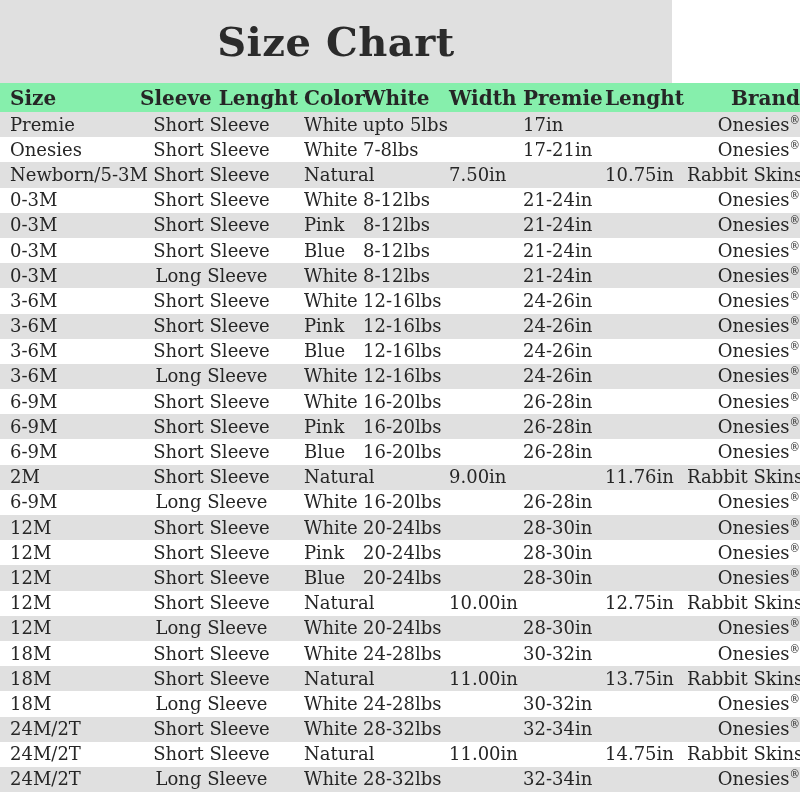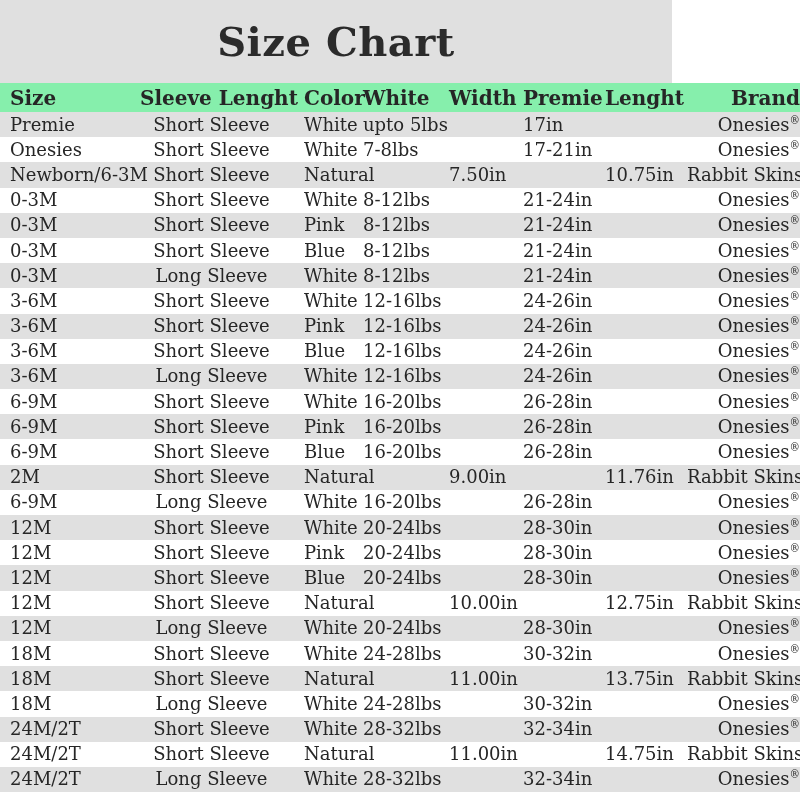--- a/index.html
+++ b/index.html
@@ -110,21 +110,21 @@
           <div class="cell col-0">Onesies</div>
           <div class="cell col-1">Short Sleeve</div>
           <div class="cell col-2">White</div>
           <div class="cell col-3">7-8lbs</div>
           <div class="cell col-4"></div>
           <div class="cell col-5">17-21in</div>
           <div class="cell col-6"></div>
           <div class="cell col-7">Onesies<sup>®</sup></div>
         </div>
         <div class="row body-row">
-          <div class="cell col-0">Newborn/6-3M</div>
+          <div class="cell col-0">Newborn/5-3M</div>
           <div class="cell col-1">Short Sleeve</div>
           <div class="cell col-2">Natural</div>
           <div class="cell col-3"></div>
           <div class="cell col-4">7.50in</div>
           <div class="cell col-5"></div>
           <div class="cell col-6">10.75in</div>
           <div class="cell col-7">Rabbit Skins</div>
         </div>
         <div class="row body-row">
           <div class="cell col-0">0-3M</div>

